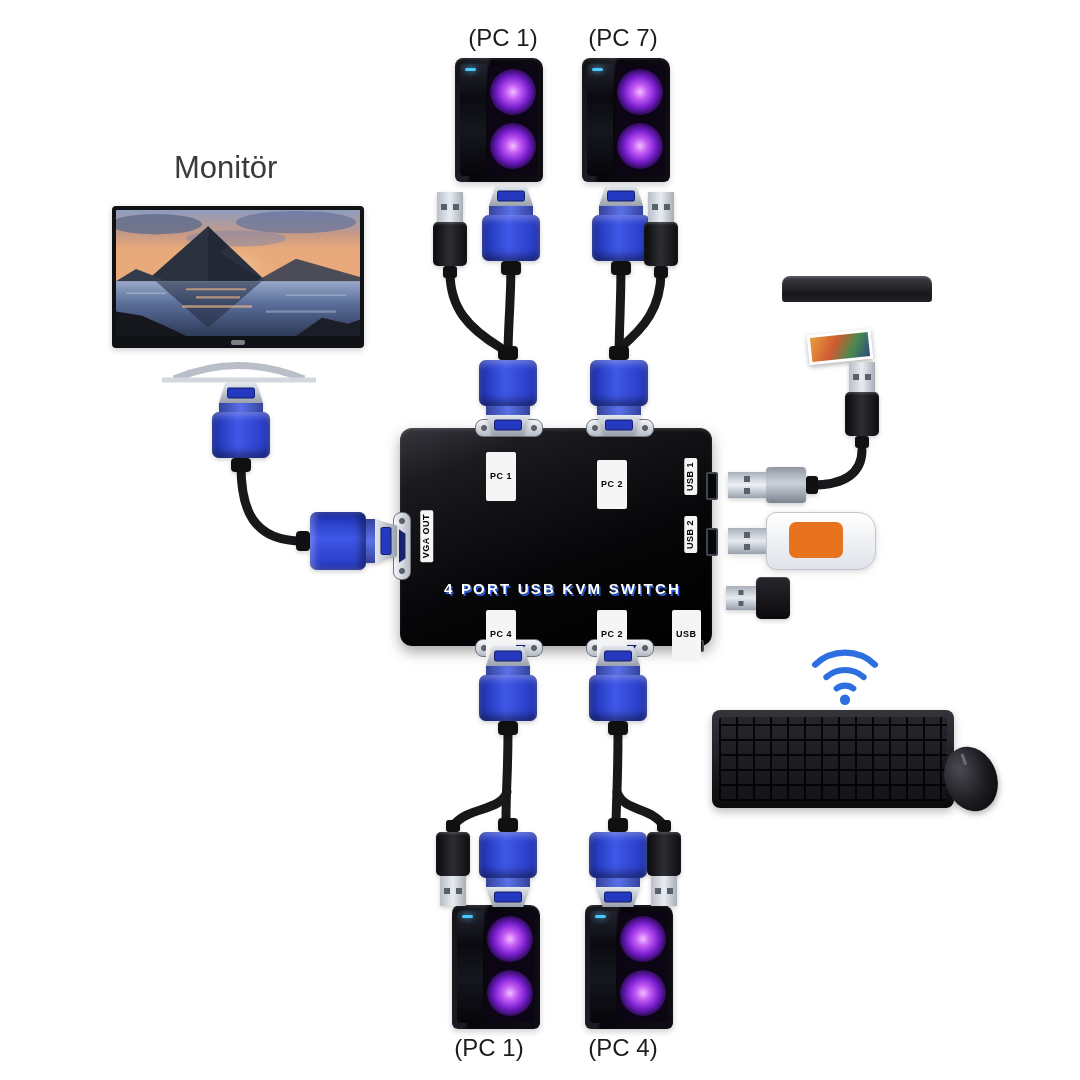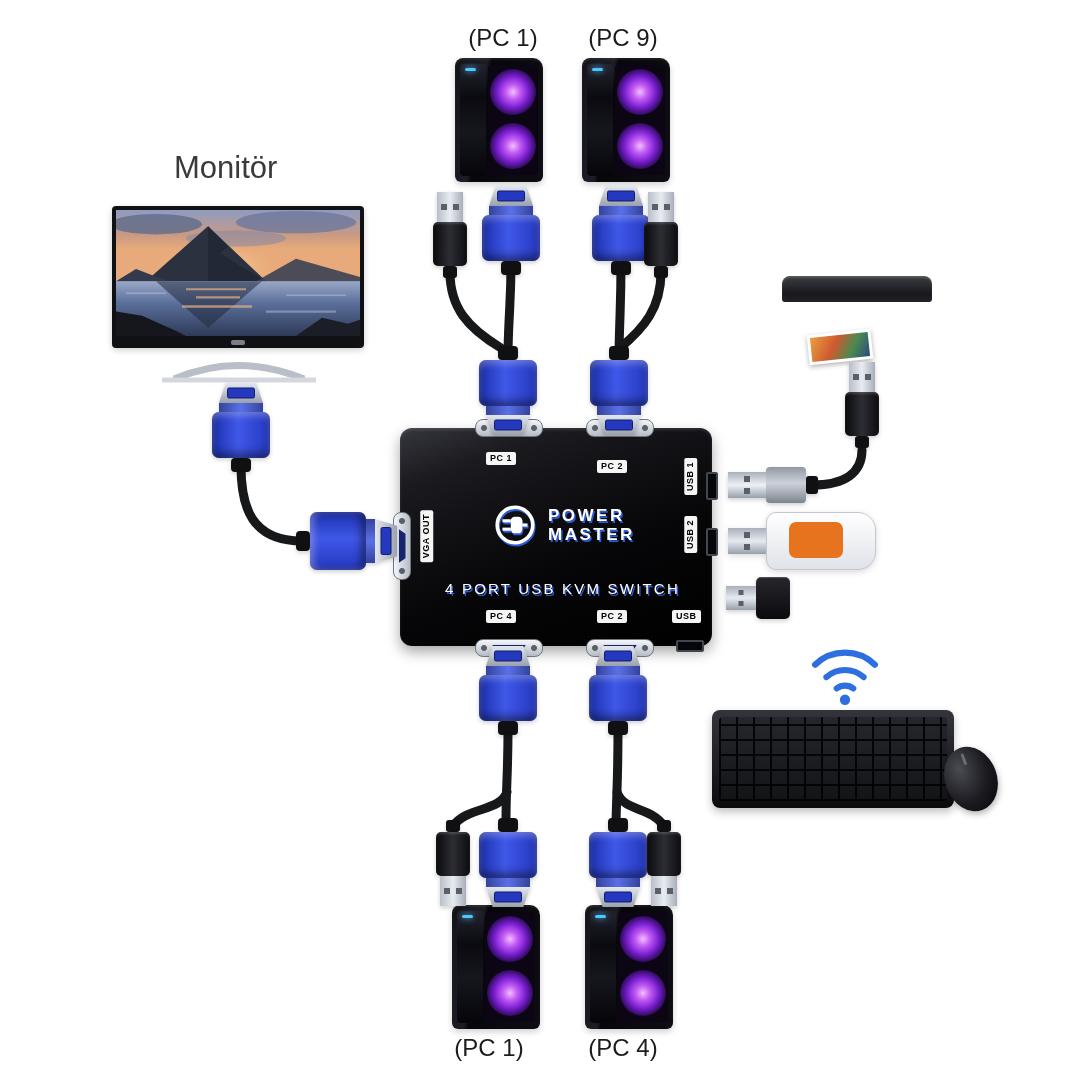--- a/index.html
+++ b/index.html
@@ -112,23 +112,23 @@
 
   
   .kvm{position:absolute;left:400px;top:428px;width:312px;height:218px;border-radius:12px;
        background:linear-gradient(160deg,#36373d 0%,#1a1a1f 18%,#060608 60%,#000 100%);
        box-shadow:0 6px 14px rgba(0,0,0,.35),inset 0 2px 3px rgba(255,255,255,.12);}
   .brand{position:absolute;left:92px;top:74px;display:flex;align-items:center;gap:10px;}
   .brand-icon{filter:drop-shadow(1.5px 2px 0 #2a5ad8);}
   .brand-text{color:#fff;font-weight:bold;font-size:17px;line-height:19px;letter-spacing:2.5px;
        text-shadow:1.5px 2px 0 #2a5ad8;}
   .kvm-title{position:absolute;left:0;right:0;top:152px;text-align:center;color:#fff;
-       font-weight:normal;font-size:15px;letter-spacing:2.2px;text-shadow:1.5px 2px 0 #2a5ad8;padding-left:13px;}
+       font-weight:bold;font-size:15px;letter-spacing:2.2px;text-shadow:1.5px 2px 0 #2a5ad8;padding-left:13px;}
   .sticker{position:absolute;background:#f5f5f5;color:#000;font-weight:bold;font-size:9px;
-       line-height:1.25;padding:1px 4px;border-radius:2px;letter-spacing:.5px;white-space:nowrap;}
+       line-height:1.25;padding:19px 4px;border-radius:2px;letter-spacing:.5px;white-space:nowrap;}
   .sticker.vert{writing-mode:vertical-rl;transform:rotate(180deg);padding:4px 1px;}
 
   
   .fport{position:absolute;border:1px solid #70767f;border-radius:8px;
        display:flex;align-items:center;justify-content:center;}
   .fport.h{width:66px;height:16px;
        background:radial-gradient(circle at 8px 50%, #596068 2.5px, rgba(0,0,0,0) 3.5px),
                   radial-gradient(circle at calc(100% - 8px) 50%, #596068 2.5px, rgba(0,0,0,0) 3.5px),
                   linear-gradient(180deg,#f4f6f9,#b6bcc6);}
   .fport.h::before{content:"";width:34px;height:7px;background:#18246e;
@@ -189,21 +189,21 @@
       <path d="M508 730 C508 775 506 785 506 822"></path>
       <path d="M507 792 C500 812 468 806 453 826"></path>
       <path d="M618 730 C618 775 617 785 616 822"></path>
       <path d="M617 792 C624 812 650 806 664 826"></path>
       <path d="M241 466 C241 508 252 541 302 541"></path>
       <path d="M812 485 C846 485 862 472 862 450"></path>
     </g>
   </svg>
 
   <div class="t-label" style="left:448px;top:24px;width:110px">(PC 1)</div>
-  <div class="t-label" style="left:568px;top:24px;width:110px">(PC 9)</div>
+  <div class="t-label" style="left:568px;top:24px;width:110px">(PC 7)</div>
   <div class="t-label" style="left:434px;top:1034px;width:110px">(PC 1)</div>
   <div class="t-label" style="left:568px;top:1034px;width:110px">(PC 4)</div>
   <div class="m-label" style="left:174px;top:150px">Monitör</div>
 
   <div class="tower" style="left:455px;top:58px">
     <div class="tfront"></div>
     <div class="twin">
         <i class="fan f1"></i>
         <i class="fan f2"></i>
       </div>
@@ -298,33 +298,20 @@
     </g>
     <circle cx="37" cy="56" r="5" fill="#2e6fe0"></circle>
   </svg>
 
   <div class="keyboard">
     <div class="keys"></div>
   </div>
   <div class="mouse"></div>
 
   <div class="kvm">
-    <div class="brand">
-      <svg class="brand-icon" width="46" height="46" viewBox="0 0 44 44">
-        <circle cx="22" cy="22" r="17" fill="none" stroke="#fff" stroke-width="3.5"></circle>
-        <rect x="18" y="14" width="11" height="16" rx="4" fill="#fff"></rect>
-        <line x1="10" y1="18" x2="18" y2="18" stroke="#fff" stroke-width="3"></line>
-        <line x1="10" y1="26" x2="18" y2="26" stroke="#fff" stroke-width="3"></line>
-        <line x1="29" y1="22" x2="34" y2="22" stroke="#fff" stroke-width="3"></line>
-      </svg>
-      <div class="brand-text">
-        <div>POWER</div>
-        <div>MASTER</div>
-      </div>
-    </div>
     <div class="kvm-title">4 PORT USB KVM SWITCH</div>
 
     <div class="fport h" style="left:75px;top:-9px"></div>
     <div class="fport h" style="left:186px;top:-9px"></div>
     <div class="fport h" style="left:75px;top:211px"></div>
     <div class="fport h" style="left:186px;top:211px"></div>
     <div class="fport v" style="left:-7px;top:84px"></div>
     <div class="fusb v" style="left:306px;top:44px"></div>
     <div class="fusb v" style="left:306px;top:100px"></div>
     <div class="fusb h" style="left:276px;top:212px"></div>

